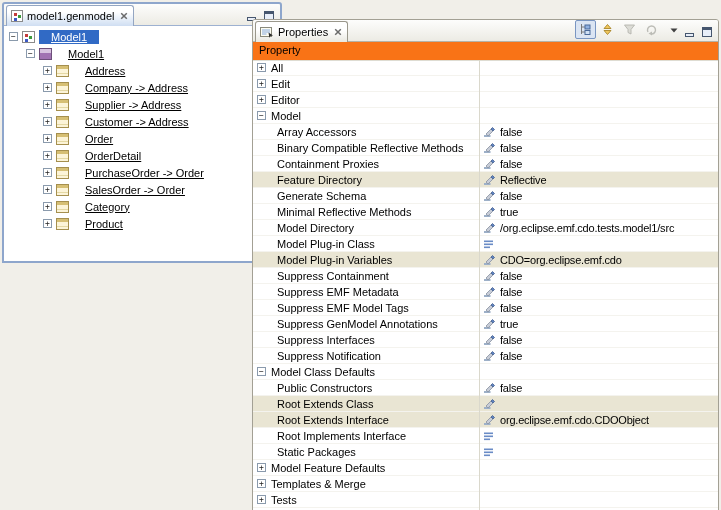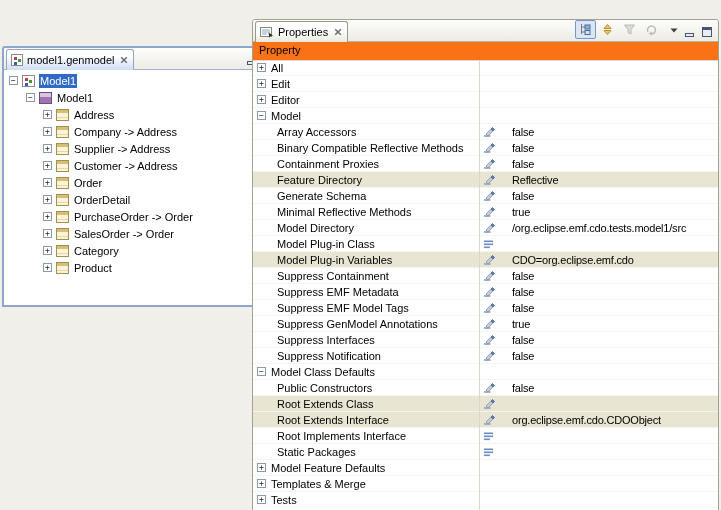--- a/index.html
+++ b/index.html
@@ -4,21 +4,21 @@
 <style>
   html,body { margin:0; padding:0; }
   body {
     width:721px; height:510px; position:relative; overflow:hidden;
     background:#f1efe9;
     font-family:"Liberation Sans","DejaVu Sans",sans-serif; font-size:11px; color:#000;
   }
   .workbench { position:absolute; inset:0; }
 
   .pane { position:absolute; box-sizing:border-box; border-radius:3px 3px 0 0; background:#f4f2ec; }
-  .editor-pane { left:2px; top:2px; width:280px; height:261px; border:2px solid var(--active-border,#8ea6cc);margin-top:44px; }
+  .editor-pane { left:2px; top:2px; width:280px; height:261px; border:2px solid var(--active-border,#8ea6cc); }
   .props-pane  { left:252px; top:19px; width:467px; height:503px; border:1px solid #a3a094; }
 
   .tab-bar {
     position:absolute; top:0; left:0; right:0; height:22px;
     display:flex; align-items:flex-end; box-sizing:border-box;
     background:linear-gradient(#fdfdfc,#ecebe4);
     border-bottom:1px solid #b5b2a6; border-radius:2px 2px 0 0;
   }
   .editor-pane .tab-bar { border-bottom-color:#9db1d1; }
 
@@ -59,21 +59,21 @@
   .tree-icon { width:13px; height:12px; box-sizing:border-box; flex:none; margin-right:4px; display:inline-block; }
   .icon-genmodel { border:1px solid #8a8a8a; background:
       linear-gradient(#c43c3c 0 0) 2px 2px/3px 3px no-repeat,
       linear-gradient(#3c9a3c 0 0) 6px 4px/3px 3px no-repeat,
       linear-gradient(#3c5ac4 0 0) 2px 7px/3px 3px no-repeat, #fff; }
   .icon-package { border:1px solid #6d4f7a; background:
       linear-gradient(#d8c4e0 0 0) 0 0/100% 4px no-repeat, #a173b2; }
   .icon-class { border:1px solid #a58f4e; background:
       linear-gradient(#d6bf74 0 0) 0 0/100% 3px no-repeat,
       linear-gradient(#e4d8a4 0 0) 0 7px/100% 1px no-repeat, #fcf4d8; }
-  .tree-label { padding:1px 1px; }
+  .tree-label { padding:1px 12px;text-decoration:underline; }
   .tree-label.selected { background:var(--sel-bg,#316ac5); color:#fff; }
 
   
   .props-content { position:absolute; top:22px; left:0; right:0; bottom:0; background:#fff; box-sizing:border-box; }
   .props-header { display:flex; height:18px; line-height:17px; background:#f97316;
     border-bottom:1px solid #dedcd2; }
   .col-property { width:226px; padding-left:6px; box-sizing:border-box; }
   .col-value { flex:1; padding-left:6px; box-sizing:border-box; border-left:1px solid #dedcd2; }
 
   .props-rows { position:absolute; top:18px; left:0; right:0; bottom:0; overflow:hidden; }
@@ -83,21 +83,21 @@
     border-bottom:1px solid #f4f3ee; }
   .prop-row.highlight { background:var(--row-hl,#e9e5d3); }
   .cell-label { width:226px; box-sizing:border-box; display:flex; align-items:center;
     overflow:hidden; white-space:nowrap; flex:none; }
   .cat-exp { margin-left:4px; margin-right:5px; }
   .prop-indent { padding-left:24px; }
   .cell-value { flex:1; display:flex; align-items:center; overflow:hidden; white-space:nowrap;
     padding-left:4px; box-sizing:border-box; gap:4px; }
   .vicon { display:inline-flex; flex:none; }
   .vicon svg { display:block; }
-  .value-text { letter-spacing:-0.2px;margin-left:12px; }
+  .value-text { letter-spacing:-0.2px; }
 </style>
 </head>
 <body style="--sel-bg: #316ac5; --row-hl: #e9e5d3; --active-border: #8ea6cc;">
 
 <div class="workbench">
 
   <div class="pane editor-pane">
     <div class="tab-bar">
       <div class="tab">
         <span class="tab-icon tree-icon icon-genmodel"></span>

